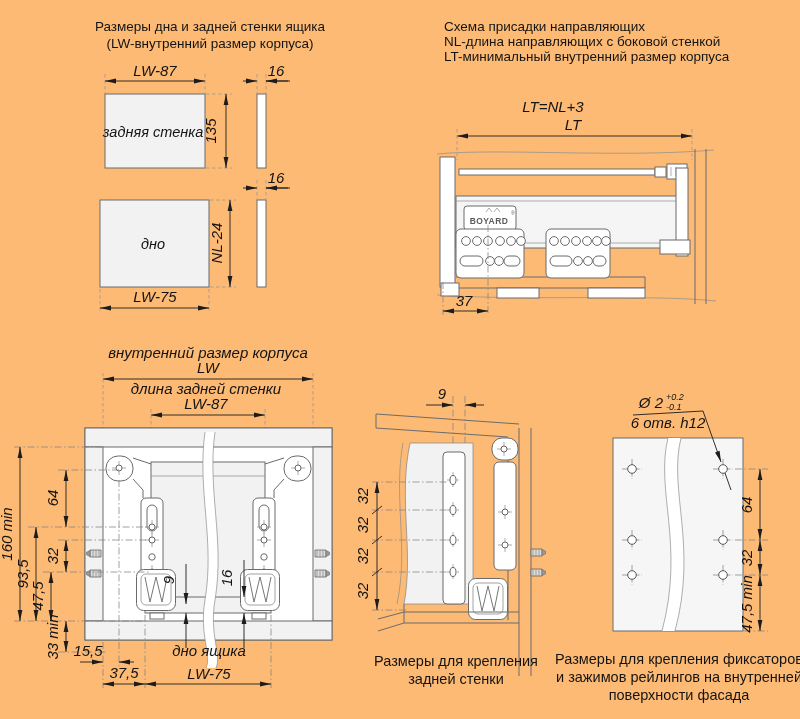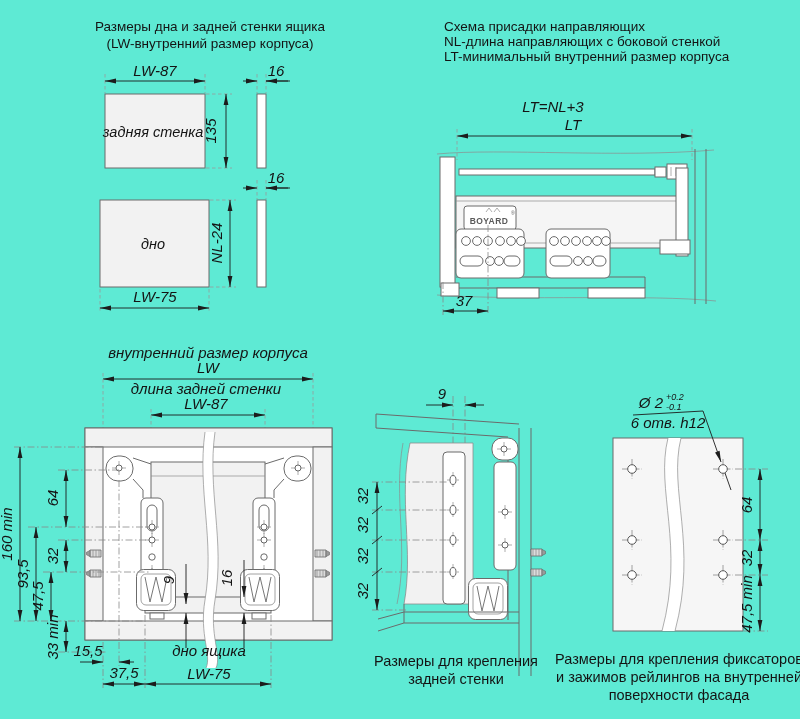--- a/index.html
+++ b/index.html
@@ -1,16 +1,16 @@
 <!DOCTYPE html>
 <html><head>
 <meta charset="utf-8">
 <style>
   html,body{margin:0;padding:0;background:#fff;}
-  #stage{position:relative;width:800px;height:719px;background:#5eead4;overflow:hidden;}
+  #stage{position:relative;width:800px;height:719px;background:#fdba74;overflow:hidden;}
   svg text{font-family:"Liberation Sans",sans-serif;fill:#141414;}
   .tt{font-size:13.5px;}
   .cap{font-size:14.5px;}
   .dim{font-size:15px;font-style:italic;}
   .lbl{font-size:14.5px;font-style:italic;}
   .dimS{font-size:9px;font-style:italic;}
   .brand{font-size:8.5px;font-weight:bold;letter-spacing:.4px;fill:#5a5a5a;}
   .brandR{font-size:5px;fill:#5a5a5a;}
   .ln{stroke:#6b6b6b;stroke-width:1;fill:none;}
   .lnT{stroke:#8d8d8d;stroke-width:.7;fill:none;}

